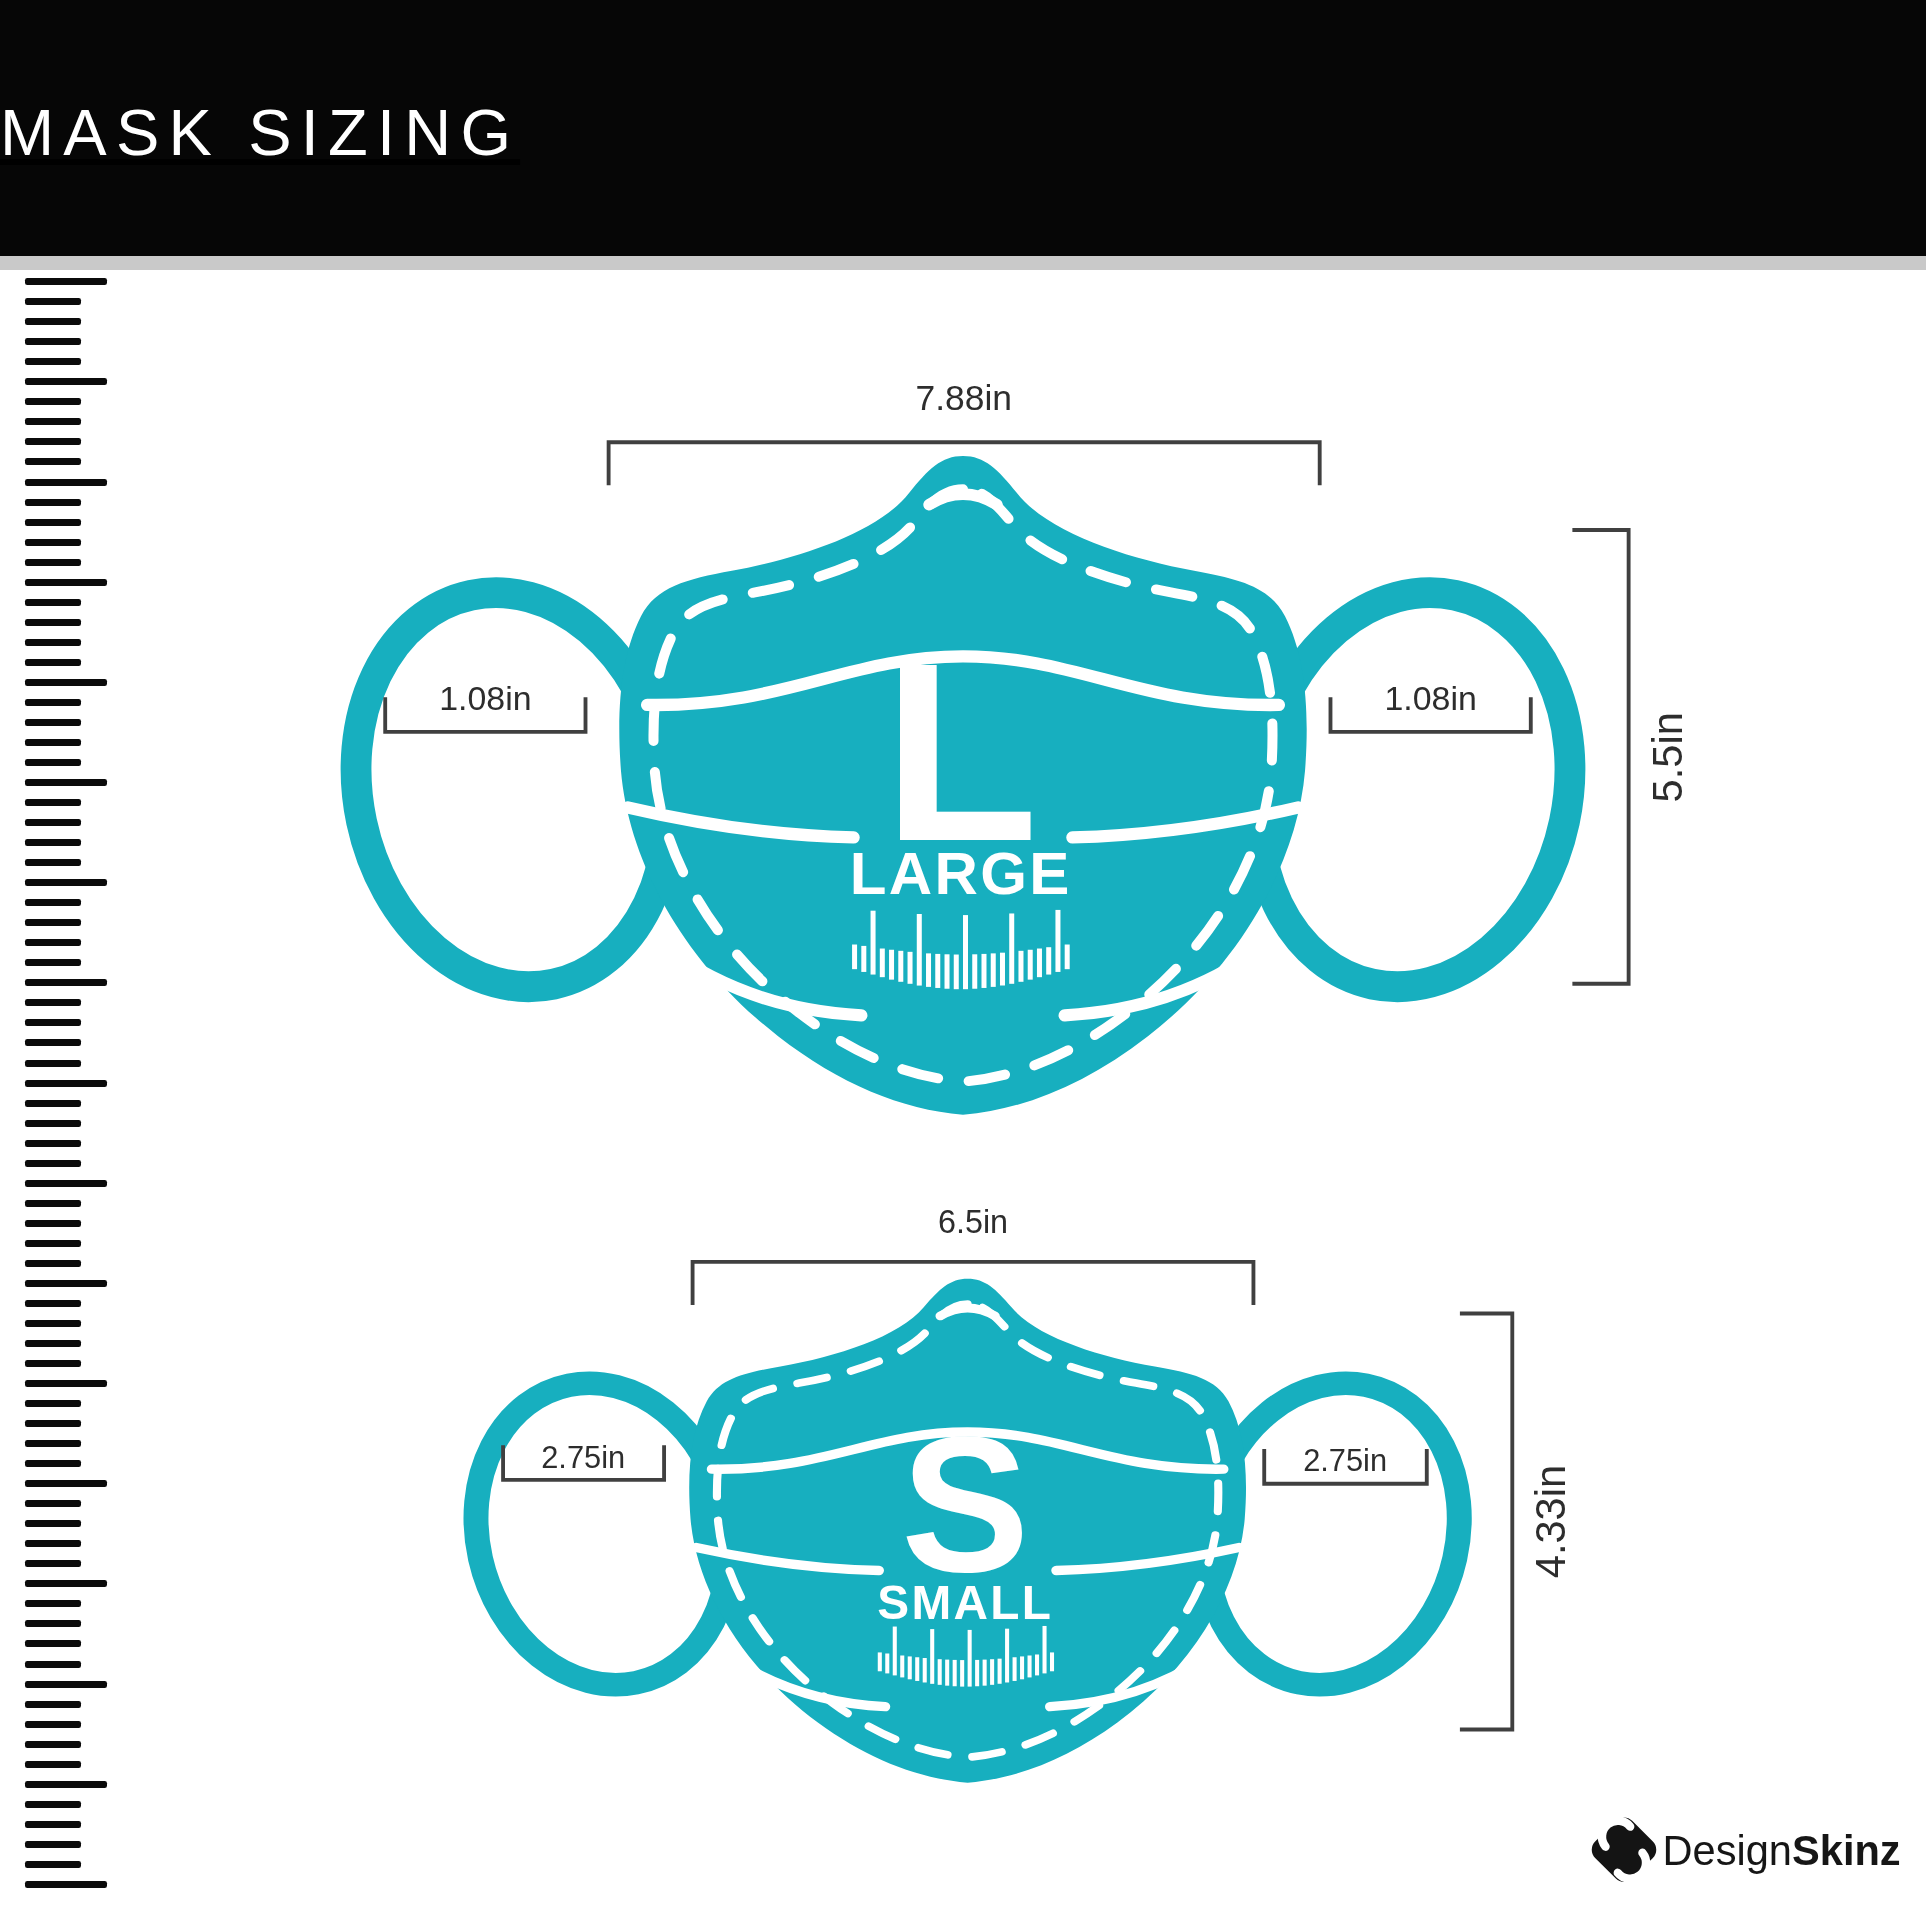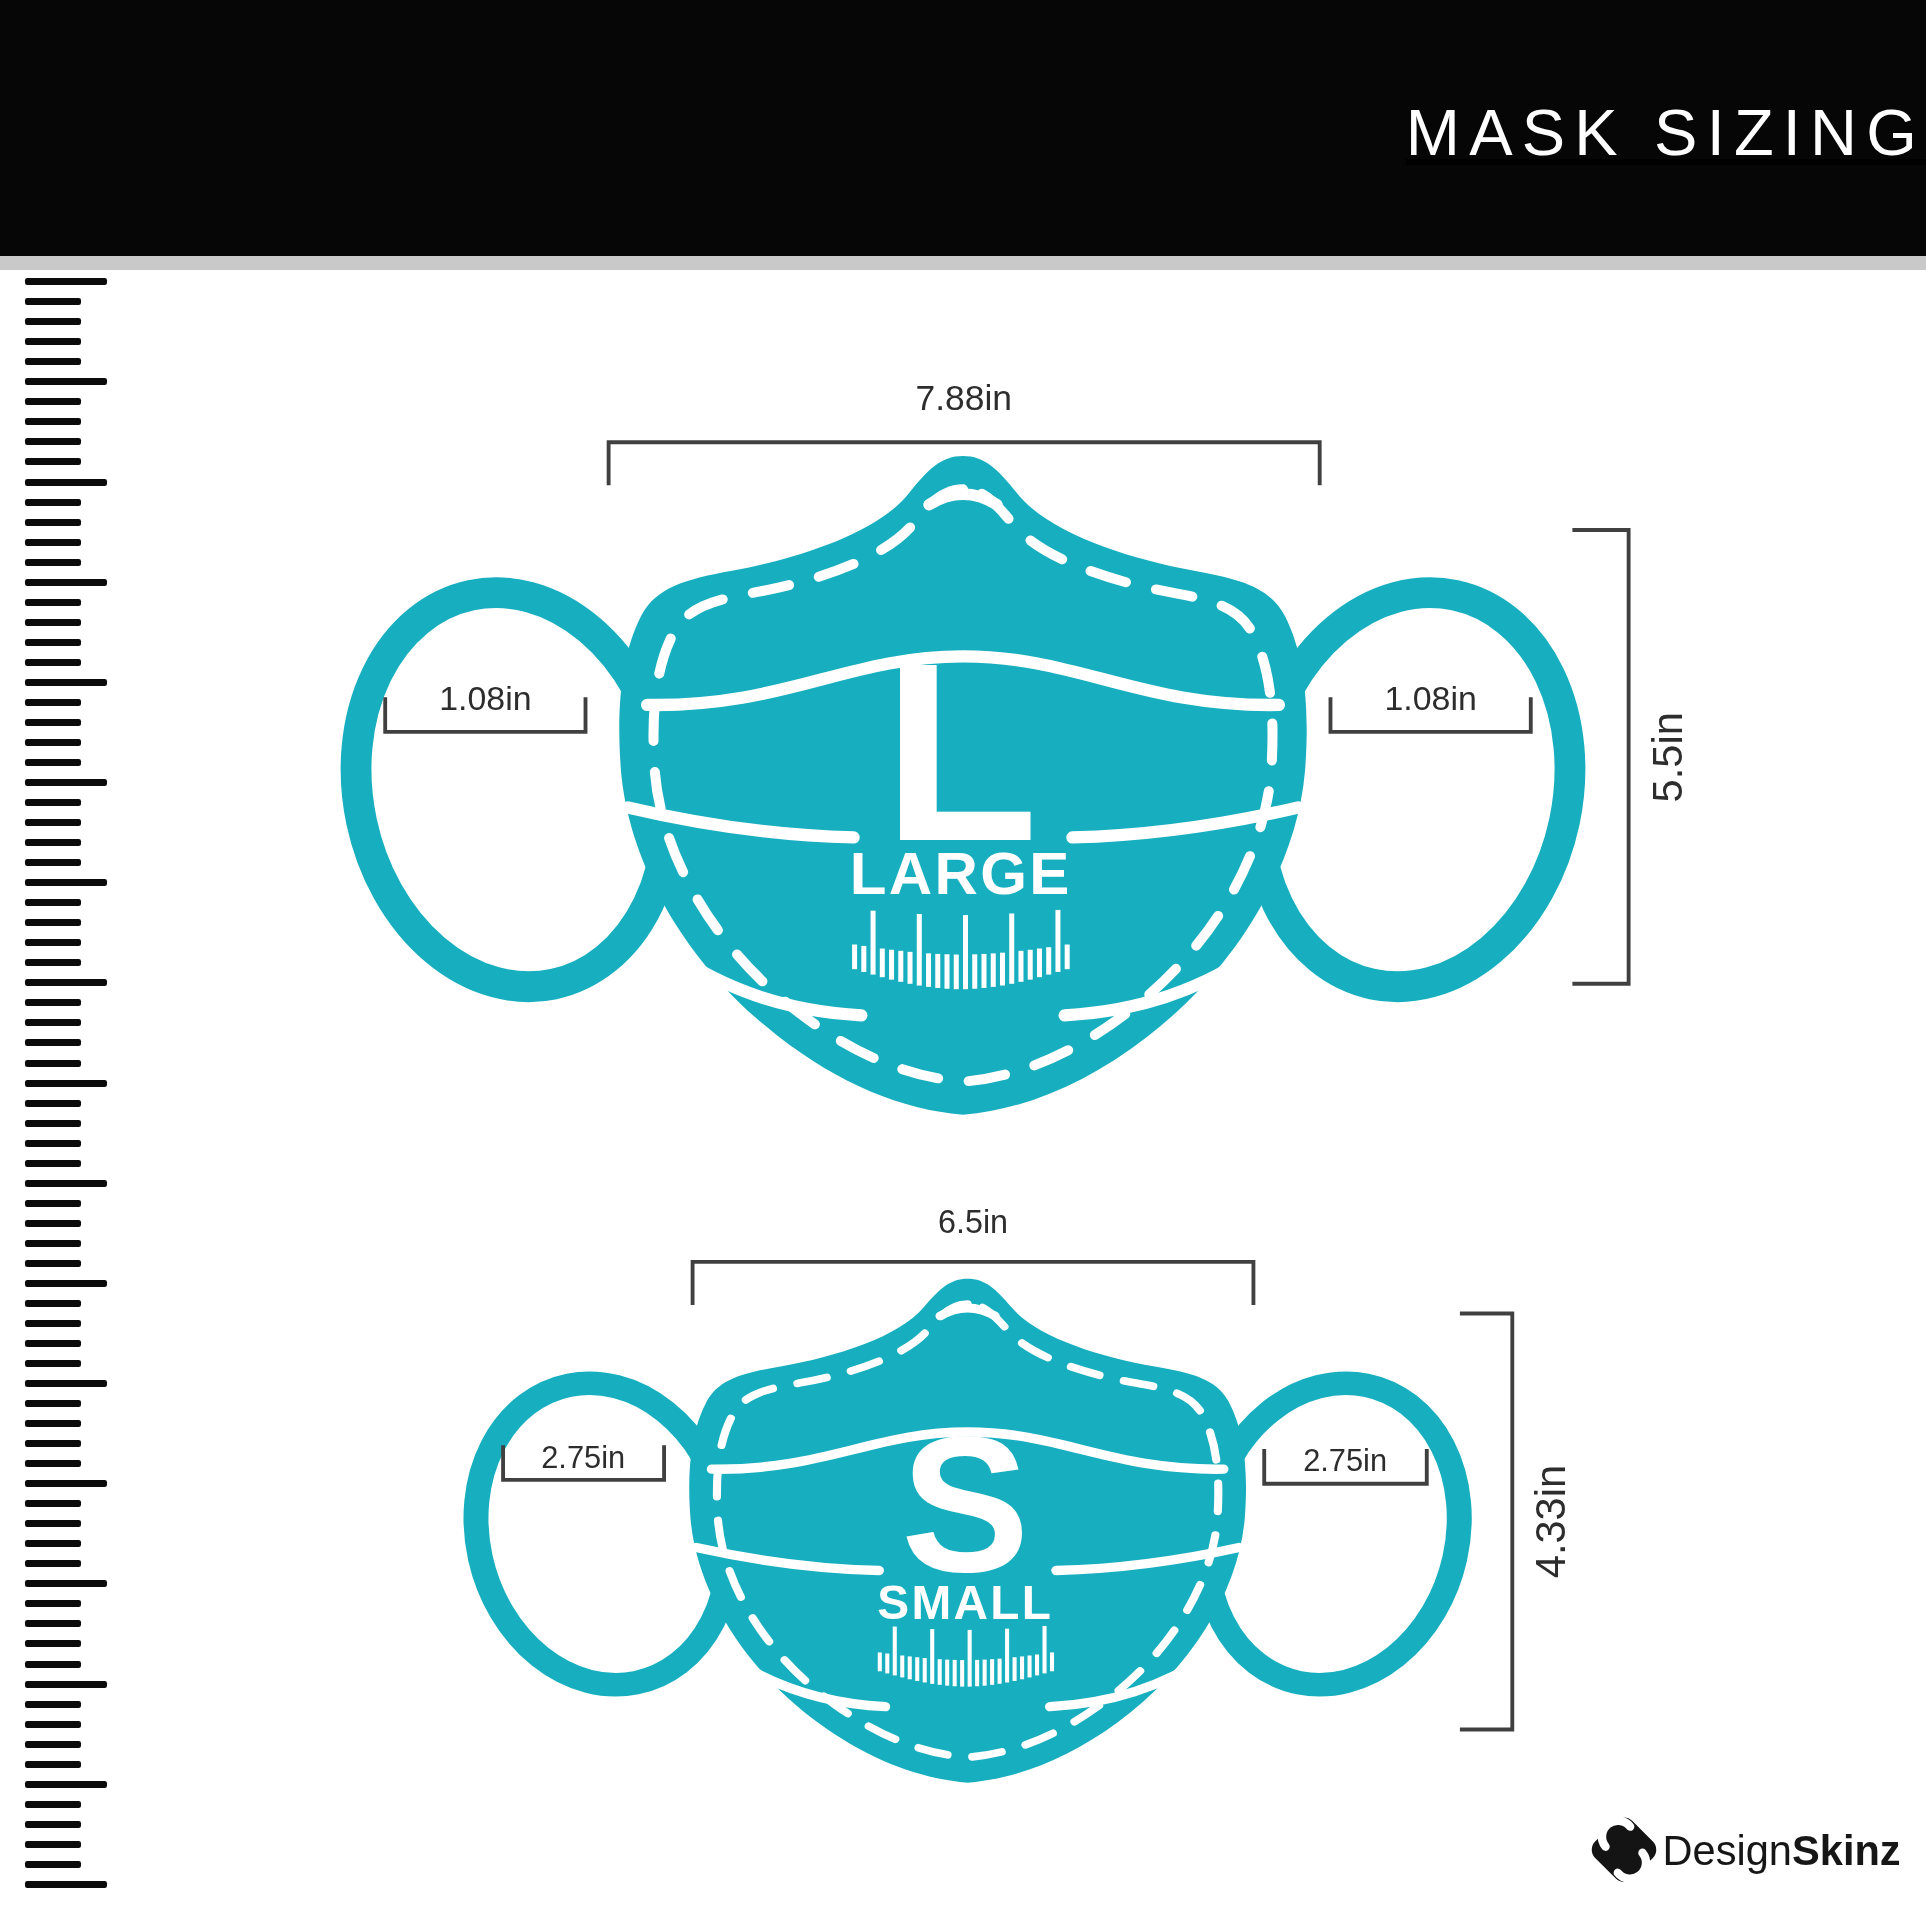--- a/index.html
+++ b/index.html
@@ -2,21 +2,21 @@
 <html style="font-size:12.3px"><head>
 <meta charset="utf-8">
 <style>
   html,body{margin:0;padding:0;}
   body{
     width:1926px;height:1926px;position:relative;overflow:hidden;
     background:#ffffff;font-family:"Liberation Sans", sans-serif;
   }
   .header{
     position:absolute;top:0;left:0;width:1926px;height:256px;background:#060606;
-    display:flex;flex-direction:column;align-items:flex-end;justify-content:center;
+    display:flex;flex-direction:column;align-items:flex-start;justify-content:center;
     padding-top:10.8px;box-sizing:border-box;text-decoration:underline;
   }
   .title-line1{
     color:#ffffff;font-size:65px;font-weight:300;letter-spacing:9.2px;line-height:1.05;
   }
   .title-line2{
     color:#ffffff;font-size:80px;font-weight:800;letter-spacing:4.6px;line-height:1.05;margin-top:6.2px;
   }
   .divider{
     position:absolute;top:256px;left:0;width:1926px;height:14px;background:#C9C9C9;

